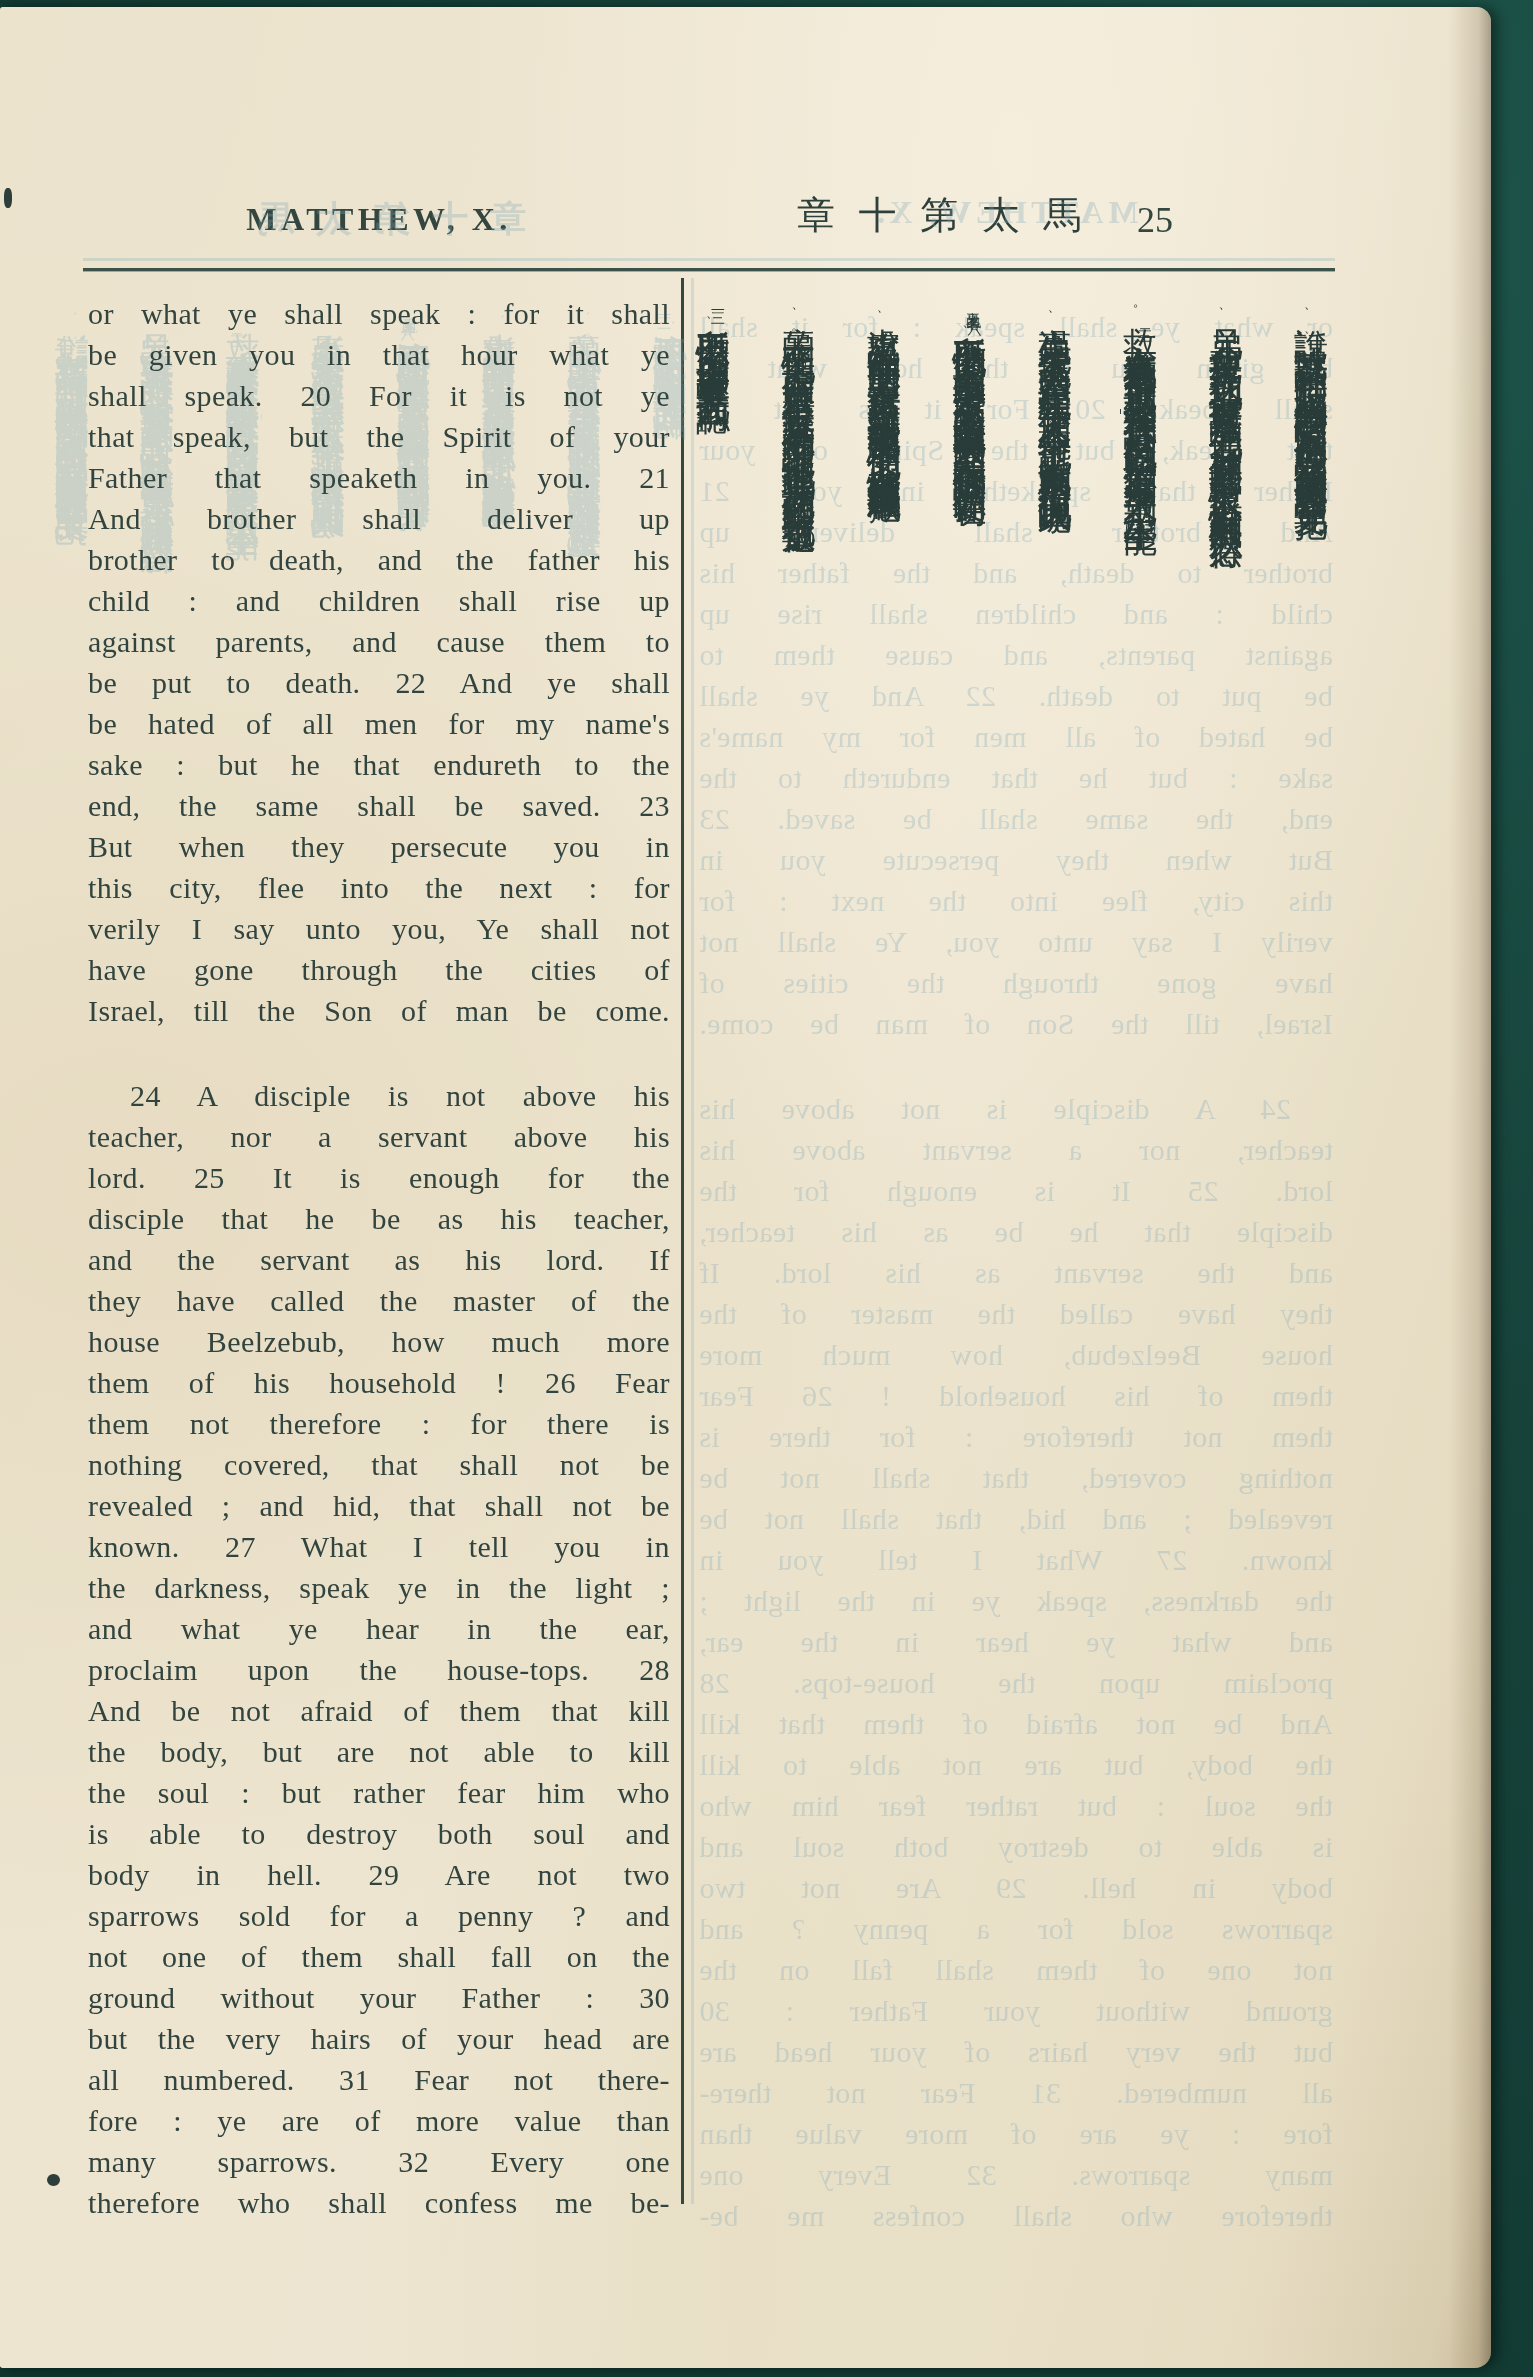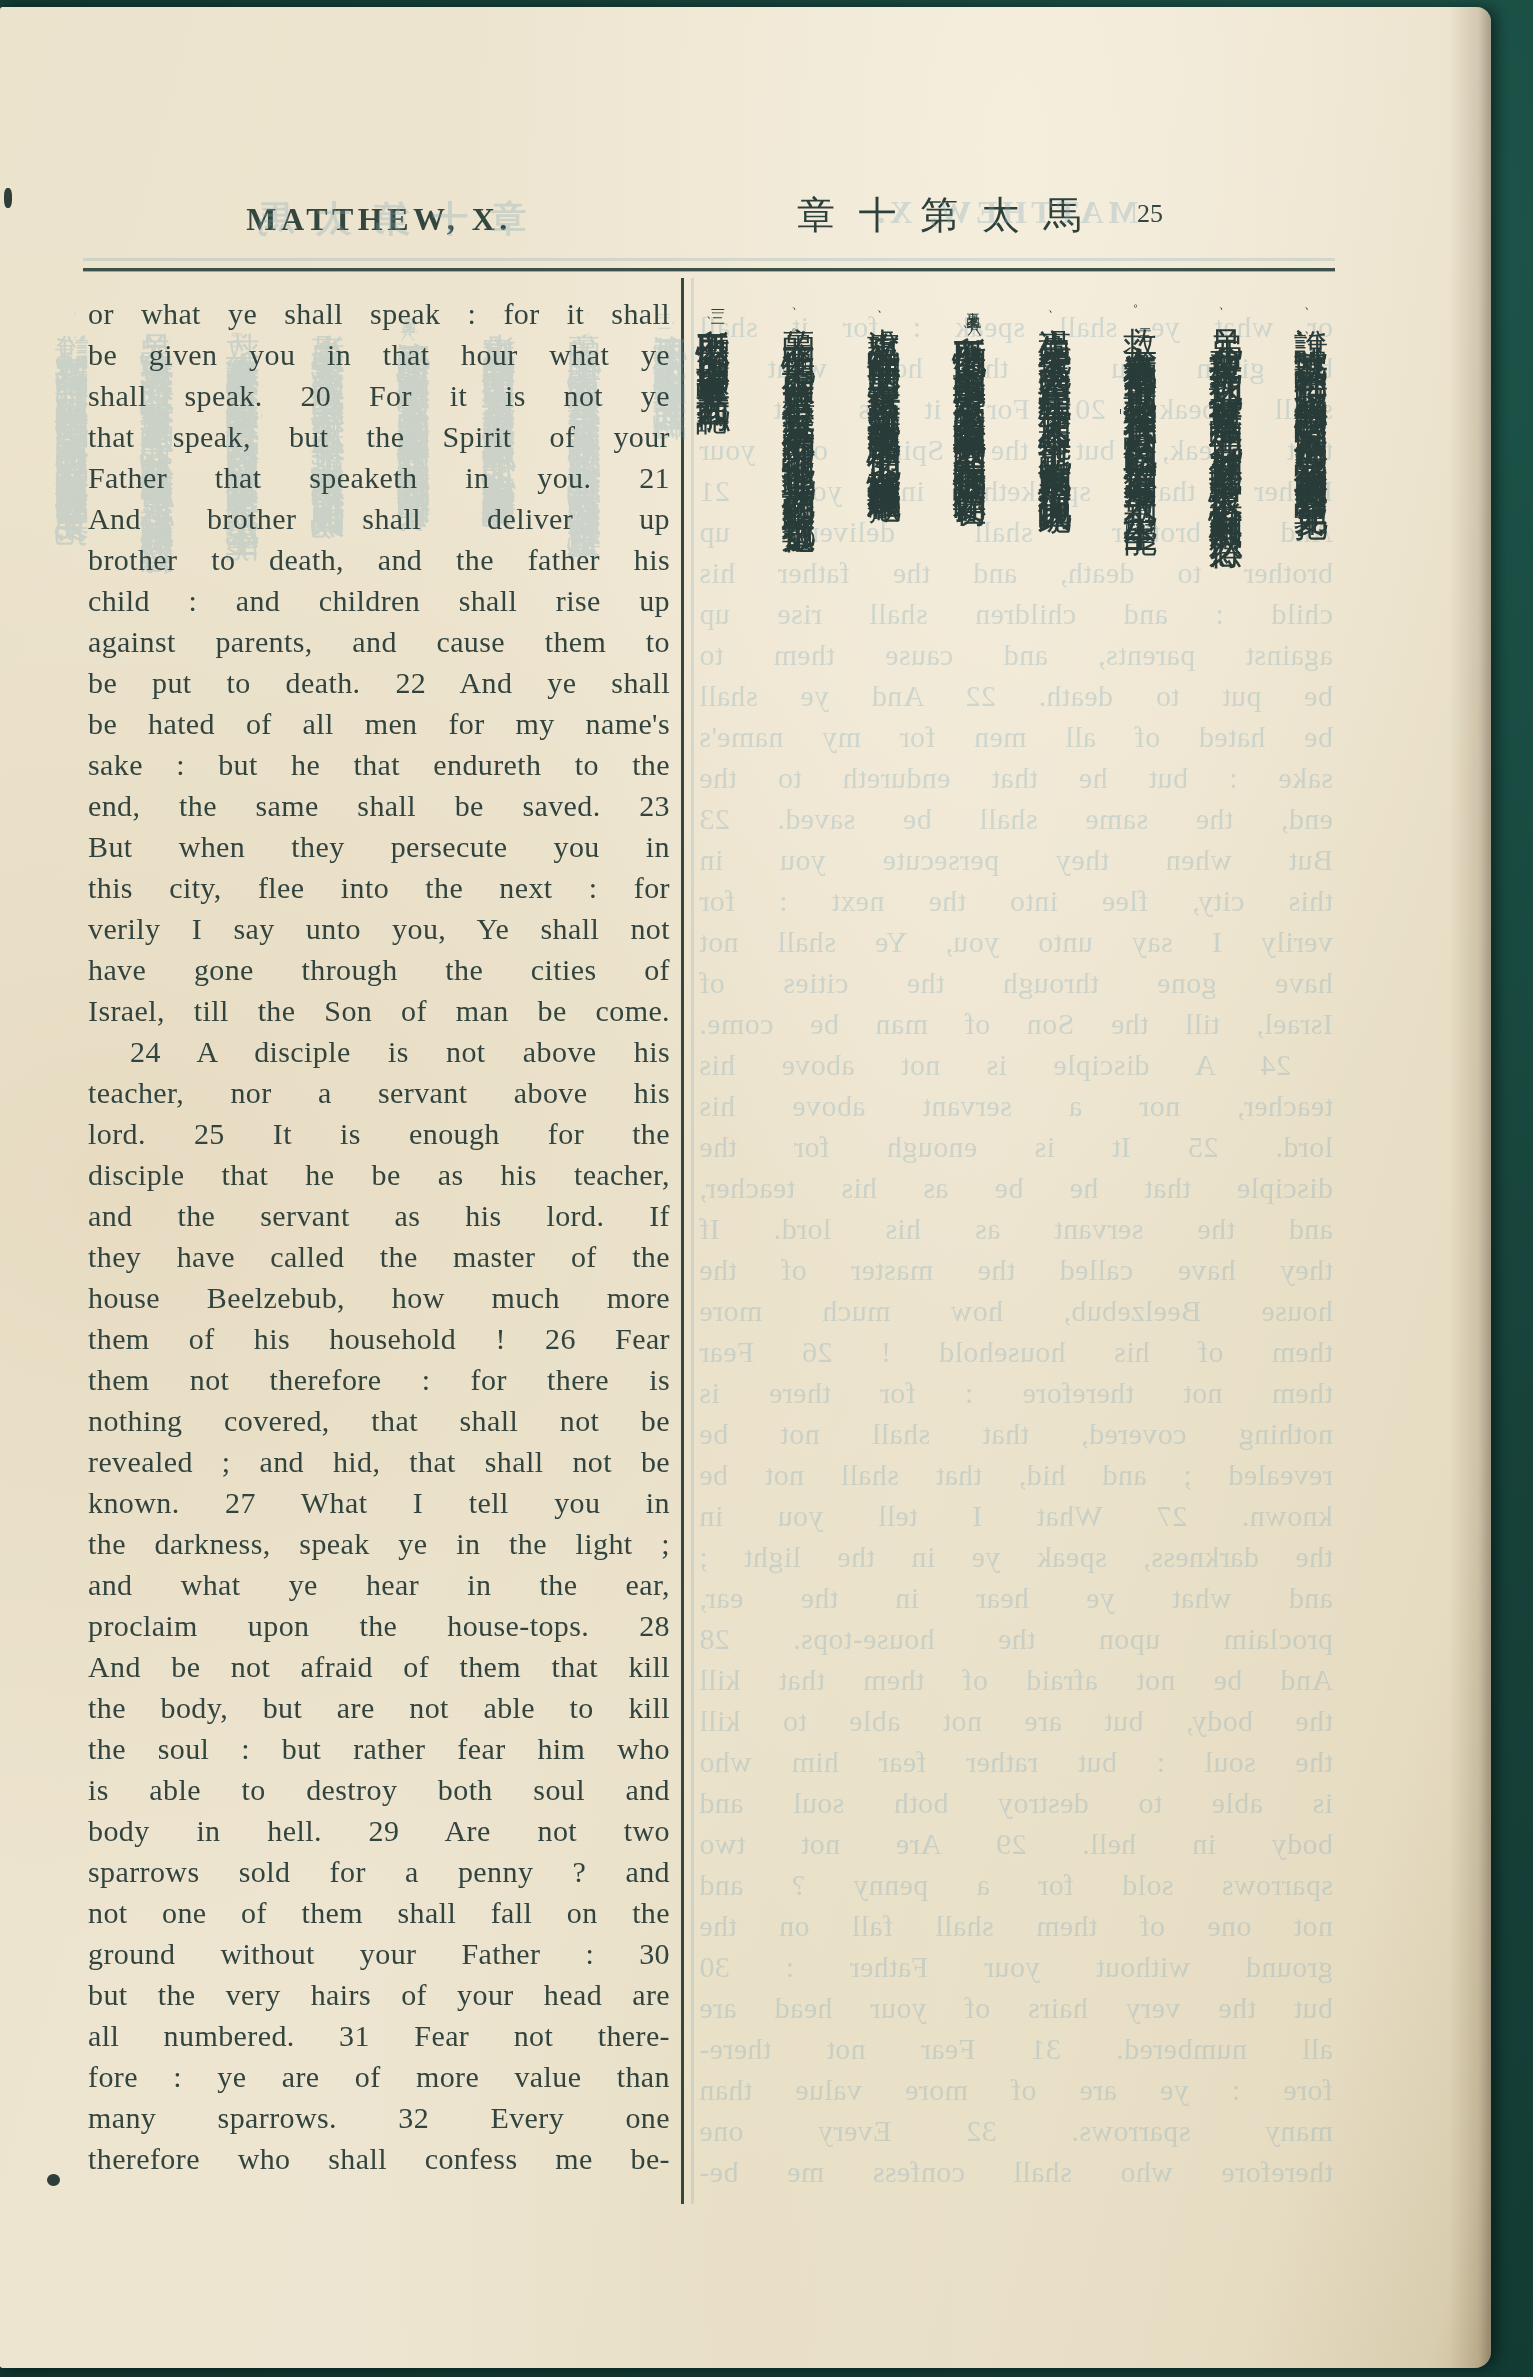--- a/index.html
+++ b/index.html
@@ -21,31 +21,31 @@
     box-shadow: 5.4px 0 12.7px rgba(0,0,0,.45);
   }
   .page::after{content:"";position:absolute;right:0;top:0;bottom:0;width:42px;
     background:linear-gradient(to right, rgba(90,70,40,0) 0%, rgba(90,70,40,.18) 70%, rgba(40,30,15,.35) 100%);
     border-radius:0 14.5px 16.3px 0;pointer-events:none;}
   
   .running-head-en{position:absolute;left:88px;top:194px;width:582px;text-align:center;
     font-size:32px;letter-spacing:4.5px;color:#33463f;font-weight:bold;}
   .running-head-cn{position:absolute;left:797px;top:183px;width:299px;text-align:center;
     font-size:38px;letter-spacing:23.6px;color:#2d403c;white-space:nowrap;}
-  .page-number{position:absolute;left:1137px;top:192px;font-size:26px;color:#33463f;text-align:center;}
+  .page-number{position:absolute;left:1137px;top:192px;font-size:36px;color:#33463f;text-align:center;}
   .rule-h{position:absolute;left:83px;top:261px;width:1252px;height:2.7px;background:#3c514a;
     box-shadow:0 -10px 0 0 rgba(127,168,184,.28), 0 0.9px 0 0 rgba(60,81,74,.45);}
   .rule-v{position:absolute;left:681px;top:271px;width:2.7px;height:1926px;background:#35473f;
     box-shadow:10px 0 0 0 rgba(127,168,184,.25);}
   
   .en-block{position:absolute;left:88px;top:286px;width:582px;color:#32443f;
     font-size:30px;line-height:41px;z-index:3;}
   .en-line{text-align:justify;text-align-last:justify;white-space:normal;
     letter-spacing:0.4px;}
-  .en-line.indent{text-indent:42px;}
+  .en-line.indent{text-indent:42px;margin-top:44px;}
   
   .cn-block{position:absolute;left:699px;top:294px;width:636px;height:1912px;z-index:3;
     display:flex;flex-direction:row-reverse;justify-content:space-between;color:#293c39;}
   .cn-col{writing-mode:vertical-rl;text-orientation:upright;width:38px;
     font-size:34px;line-height:38px;letter-spacing:1.8px;font-family:"Liberation Serif",serif;}
   .cn-col .punct{font-size:.42em;letter-spacing:0.9px;}
   .cn-col .v{font-size:.42em;letter-spacing:0.9px;vertical-align:5.4px;}
   .cn-col .n{font-size:.4em;letter-spacing:1.8px;vertical-align:3.6px;}
   .cn-col .pn{border-left:1.8px solid #2f4440;padding-left:0.9px;}
   

